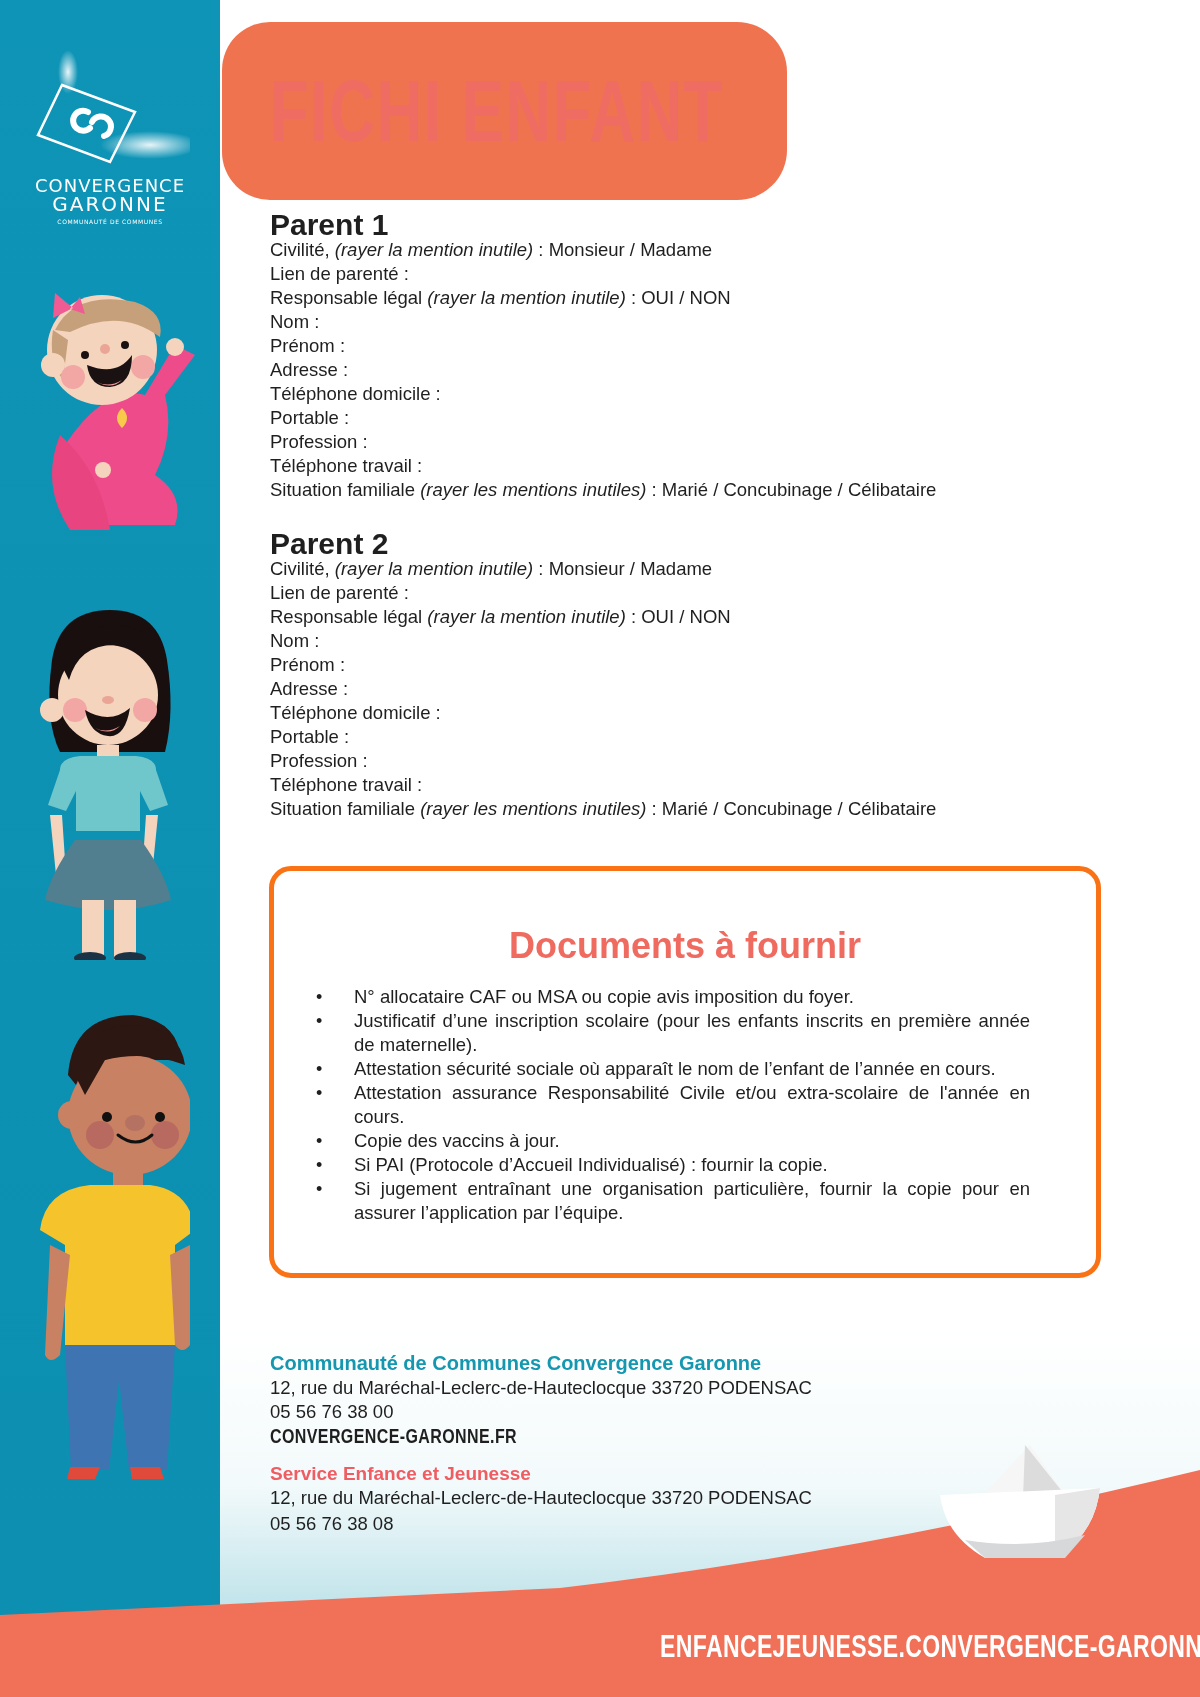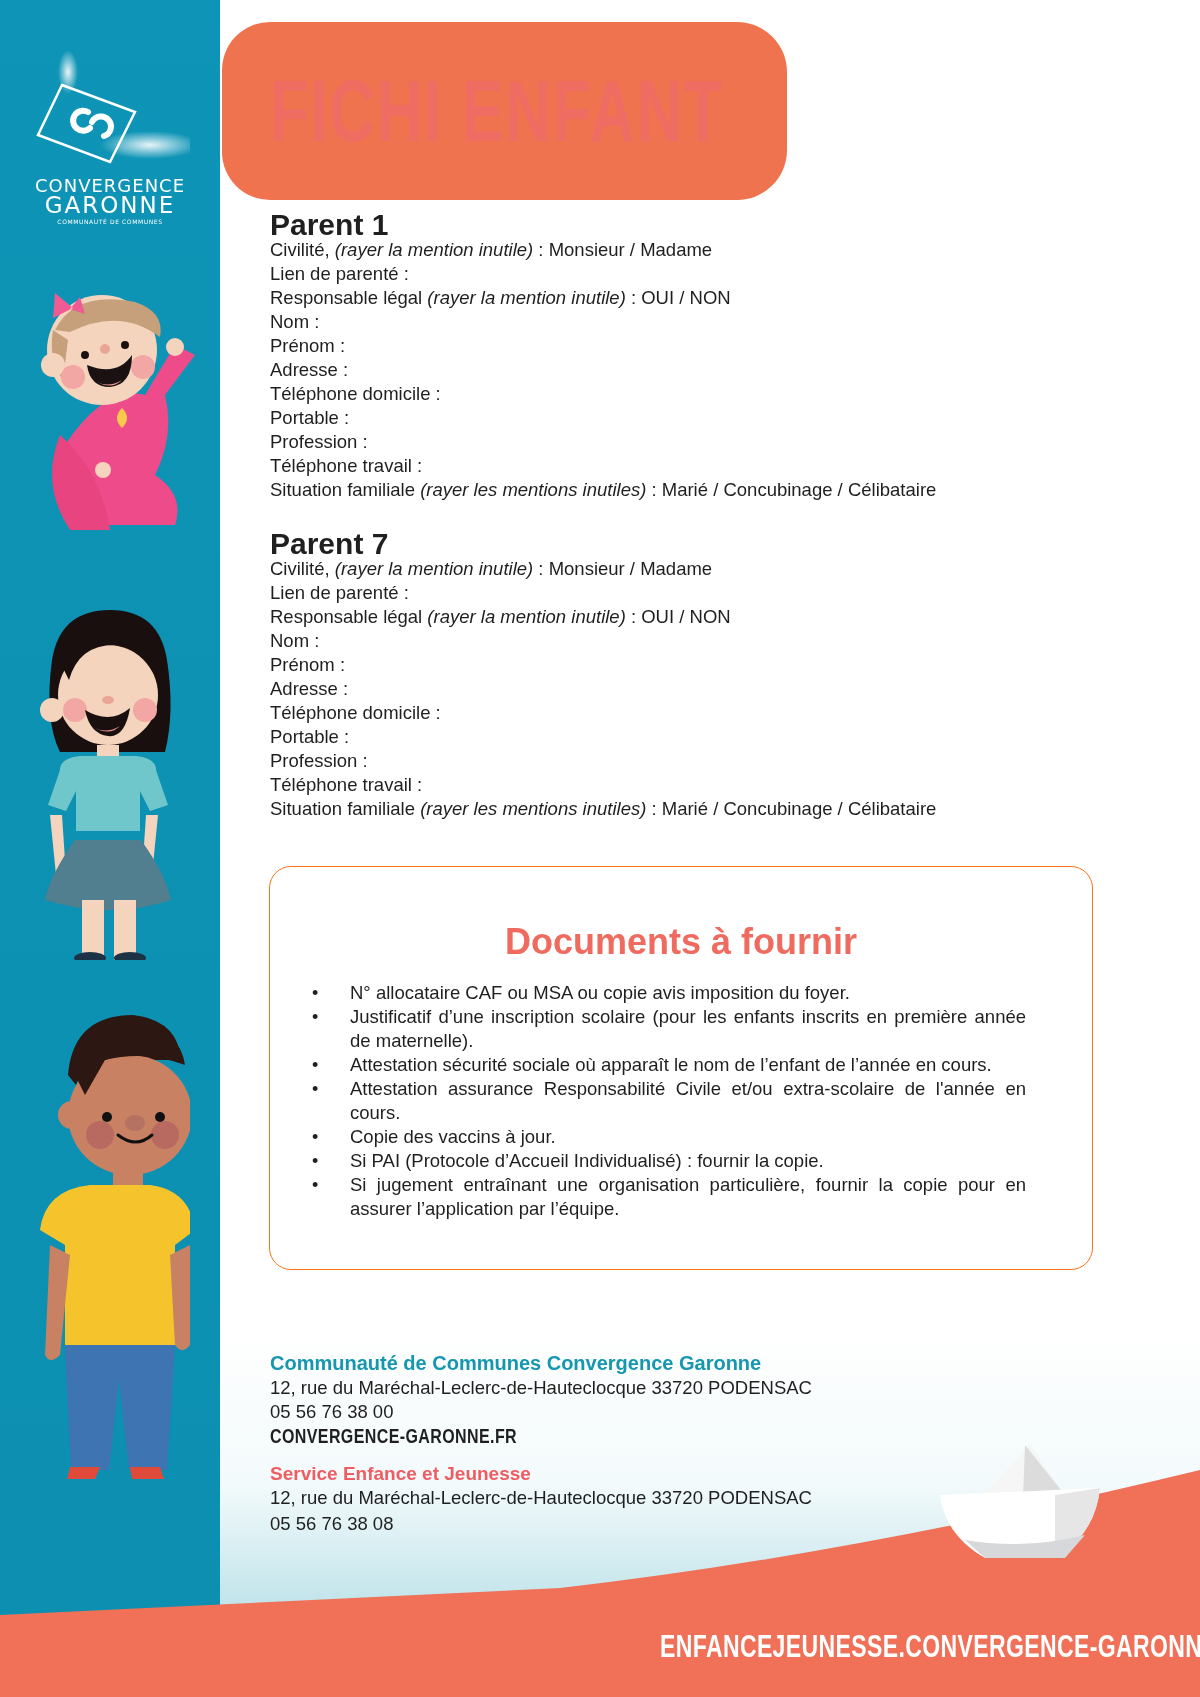--- a/index.html
+++ b/index.html
@@ -13,21 +13,21 @@
     position: absolute; left: 0; top: 0; width: 220px; height: 1697px;
     background: linear-gradient(180deg, #0e94b6 0%, #0c8fb1 100%);
   }
   .logo { position: absolute; left: 30px; top: 50px; width: 160px; height: 180px; }
   .logo svg { position: absolute; left: 0; top: 0; }
   .logo-line1, .logo-line2, .logo-line3 {
     position: absolute; left: 0; width: 160px; text-align: center; color: #ffffff;
     font-family: "DejaVu Sans", sans-serif; letter-spacing: 1px;
   }
   .logo-line1 { top: 125px; font-size: 18px; }
-  .logo-line2 { top: 142px; font-size: 23px; letter-spacing: 2px; }
+  .logo-line2 { top: 142px; font-size: 20px; letter-spacing: 2px; }
   .logo-line3 { top: 168px; font-size: 6px; letter-spacing: 0.6px; }
 
   .kid { position: absolute; }
 
   .title-pill {
     position: absolute; left: 222px; top: 22px; width: 565px; height: 178px;
     background: #f07350; border-radius: 48px 50px 50px 48px;
     display: flex; align-items: center;
   }
   .title-text {
@@ -38,21 +38,21 @@
 
   .form { position: absolute; left: 270px; font-size: 18.5px; line-height: 24px; }
   .form h2 { margin: 0; font-size: 30px; font-weight: bold; line-height: 26px; }
   .form .line { white-space: nowrap; }
   .form em { font-style: italic; }
   #parent1 { top: 212px; }
   #parent2 { top: 531px; }
 
   .docs-box {
     position: absolute; left: 269px; top: 866px; width: 822px; height: 402px;
-    border: 1px solid #f97316; border-radius: 22px; background: #ffffff;
+    border: 5px solid #f97316; border-radius: 22px; background: #ffffff;
   }
   .docs-title {
     position: absolute; left: 0; top: 54px; width: 100%; text-align: center;
     color: #ef6a5f; font-weight: bold; font-size: 36px;
   }
   .docs-list {
     position: absolute; left: 36px; top: 114px; width: 720px; margin: 0; padding: 0;
     list-style: none; font-size: 18.5px; line-height: 24px;
   }
   .docs-list li { position: relative; padding-left: 44px; text-align: justify; }
@@ -170,21 +170,21 @@
   <div class="line">Prénom :</div>
   <div class="line">Adresse :</div>
   <div class="line">Téléphone domicile :</div>
   <div class="line">Portable :</div>
   <div class="line">Profession :</div>
   <div class="line">Téléphone travail :</div>
   <div class="line"><span>Situation familiale </span><em>(rayer les mentions inutiles)</em><span> : Marié / Concubinage / Célibataire</span></div>
 </div>
 
 <div class="form" id="parent2">
-  <h2>Parent 7</h2>
+  <h2>Parent 2</h2>
   <div class="line"><span>Civilité, </span><em>(rayer la mention inutile)</em><span> : Monsieur / Madame</span></div>
   <div class="line">Lien de parenté :</div>
   <div class="line"><span>Responsable légal </span><em>(rayer la mention inutile)</em><span> : OUI / NON</span></div>
   <div class="line">Nom :</div>
   <div class="line">Prénom :</div>
   <div class="line">Adresse :</div>
   <div class="line">Téléphone domicile :</div>
   <div class="line">Portable :</div>
   <div class="line">Profession :</div>
   <div class="line">Téléphone travail :</div>

